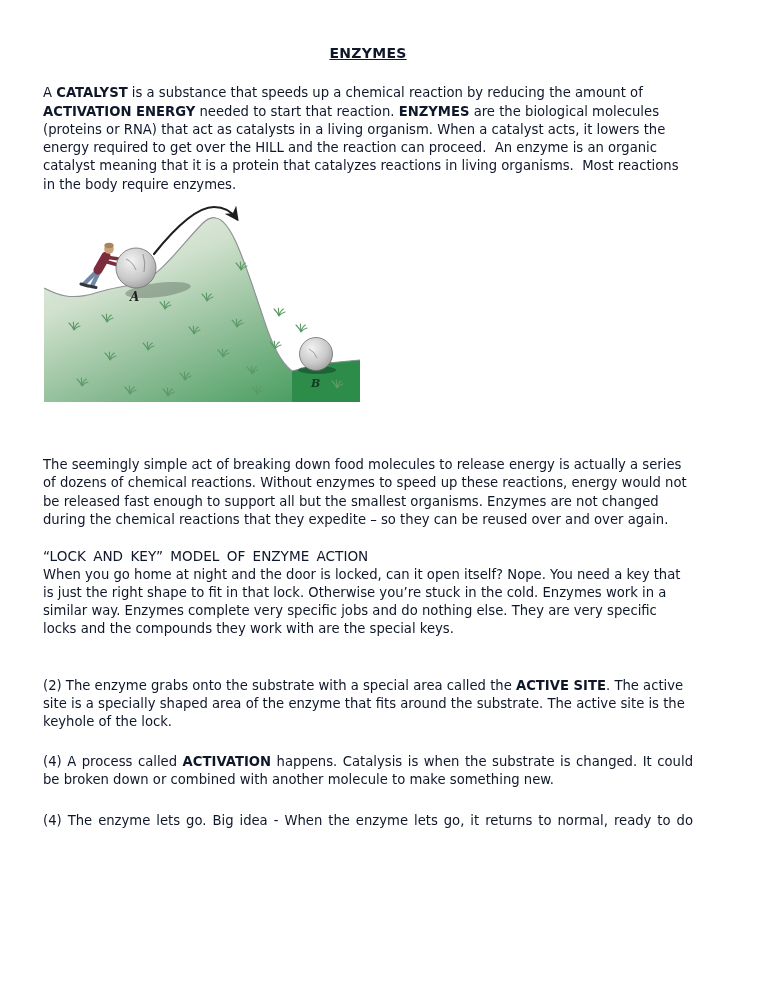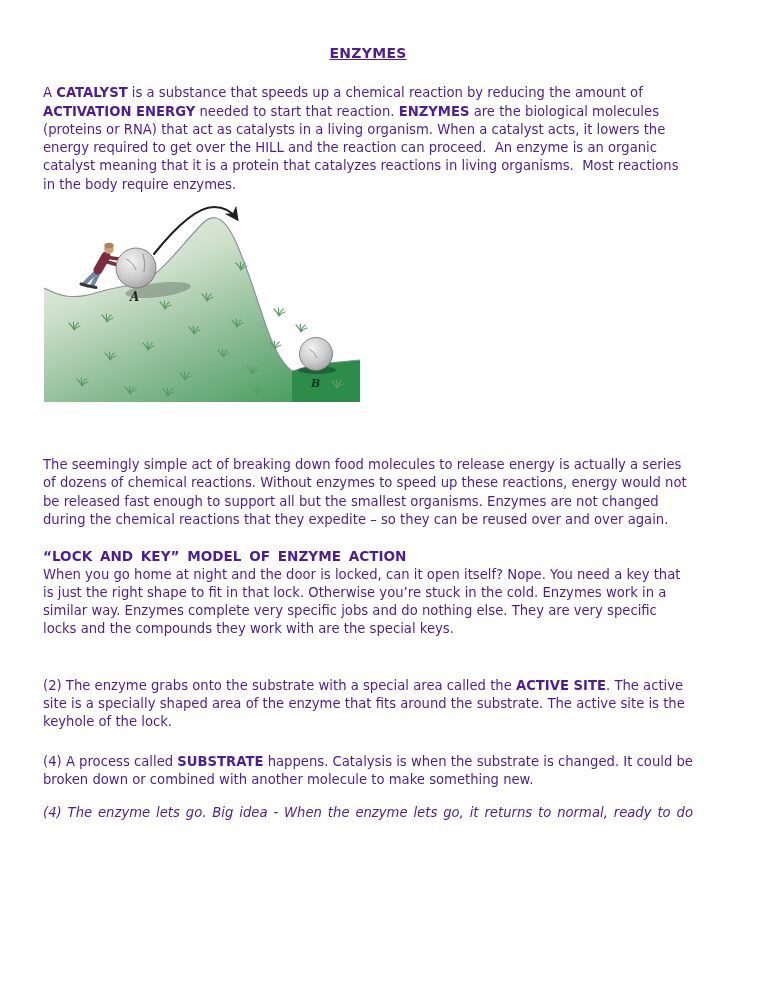--- a/index.html
+++ b/index.html
@@ -5,48 +5,48 @@
   html,body{margin:0;padding:0;background:#ffffff;}
   .page{
     position:relative;
     width:737px;height:994px;
     box-sizing:border-box;
     padding:0 44px 12px 43px;
     background:#ffffff;
     font-family:"DejaVu Sans",sans-serif;
     font-size:13.2px;
     line-height:18.3px;
-    color:#4c1d95;
+    color:#0f172a;
     overflow:hidden;
   }
   .para{white-space:pre-wrap;}
   .b{font-weight:bold;}
   .doc-title{
     margin-top:44px;
     text-align:center;
     font-weight:bold;
     font-size:14px;
     letter-spacing:.3px;
   }
   .doc-title span{text-decoration:underline;}
   .p-intro{margin-top:22px;}
   .figure-wrap{margin-top:8px;margin-left:1px;width:316px;height:200px;}
   .p-food{margin-top:54px;}
   .section-heading{
     margin-top:18px;
-    font-weight:bold;
+    font-weight:normal;
     font-size:13.6px;
     word-spacing:3px;
   }
   .p-lock{}
   .p-foursteps{margin-top:21px;}
   .p-step1{margin-top:22px;}
   .p-step2{margin-top:38px;}
   .p-step3{margin-top:21px;text-align:justify;}
-  .p-step4{margin-top:15px;text-align:justify;text-align-last:justify;font-style:italic;}
+  .p-step4{margin-top:23px;text-align:justify;text-align-last:justify;}
   svg text{font-family:"DejaVu Serif",serif;font-style:italic;font-weight:bold;}
 </style>
 </head>
 <body>
 
 <div class="page">
 
   <div class="doc-title"><span>ENZYMES</span></div>
 
   <div class="para p-intro"><span>A </span><span class="b">CATALYST</span><span> is a substance that speeds up a chemical reaction by reducing the amount of </span><span class="b">ACTIVATION ENERGY</span><span> needed to start that reaction. </span><span class="b">ENZYMES</span><span> are the biological molecules (proteins or RNA) that act as catalysts in a living organism. When a catalyst acts, it lowers the energy required to get over the HILL and the reaction can proceed.  An enzyme is an organic catalyst meaning that it is a protein that catalyzes reactions in living organisms.  Most reactions in the body require enzymes.</span></div>
@@ -135,17 +135,17 @@
   <div class="para p-food"><span>The seemingly simple act of breaking down food molecules to release energy is actually a series of dozens of chemical reactions. Without enzymes to speed up these reactions, energy would not be released fast enough to support all but the smallest organisms. Enzymes are not changed during the chemical reactions that they expedite – so they can be reused over and over again.</span></div>
 
   <div class="section-heading">“LOCK AND KEY” MODEL OF ENZYME ACTION</div>
 
   <div class="para p-lock"><span>When you go home at night and the door is locked, can it open itself? Nope. You need a key that is just the right shape to fit in that lock. Otherwise you’re stuck in the cold. Enzymes work in a similar way. Enzymes complete very specific jobs and do nothing else. They are very specific locks and the compounds they work with are the special keys.</span></div>
 
 
 
   <div class="para p-step2"><span>(2) The enzyme grabs onto the substrate with a special area called the </span><span class="b">ACTIVE SITE</span><span>. The active site is a specially shaped area of the enzyme that fits around the substrate. The active site is the keyhole of the lock.</span></div>
 
-  <div class="para p-step3"><span>(4) A process called </span><span class="b">SUBSTRATE</span><span> happens. Catalysis is when the substrate is changed. It could be broken down or combined with another molecule to make something new.</span></div>
+  <div class="para p-step3"><span>(4) A process called </span><span class="b">ACTIVATION</span><span> happens. Catalysis is when the substrate is changed. It could be broken down or combined with another molecule to make something new.</span></div>
 
   <div class="para p-step4"><span>(4) The enzyme lets go. Big idea - When the enzyme lets go, it returns to normal, ready to do</span></div>
 
 </div>
 
 </body></html>

